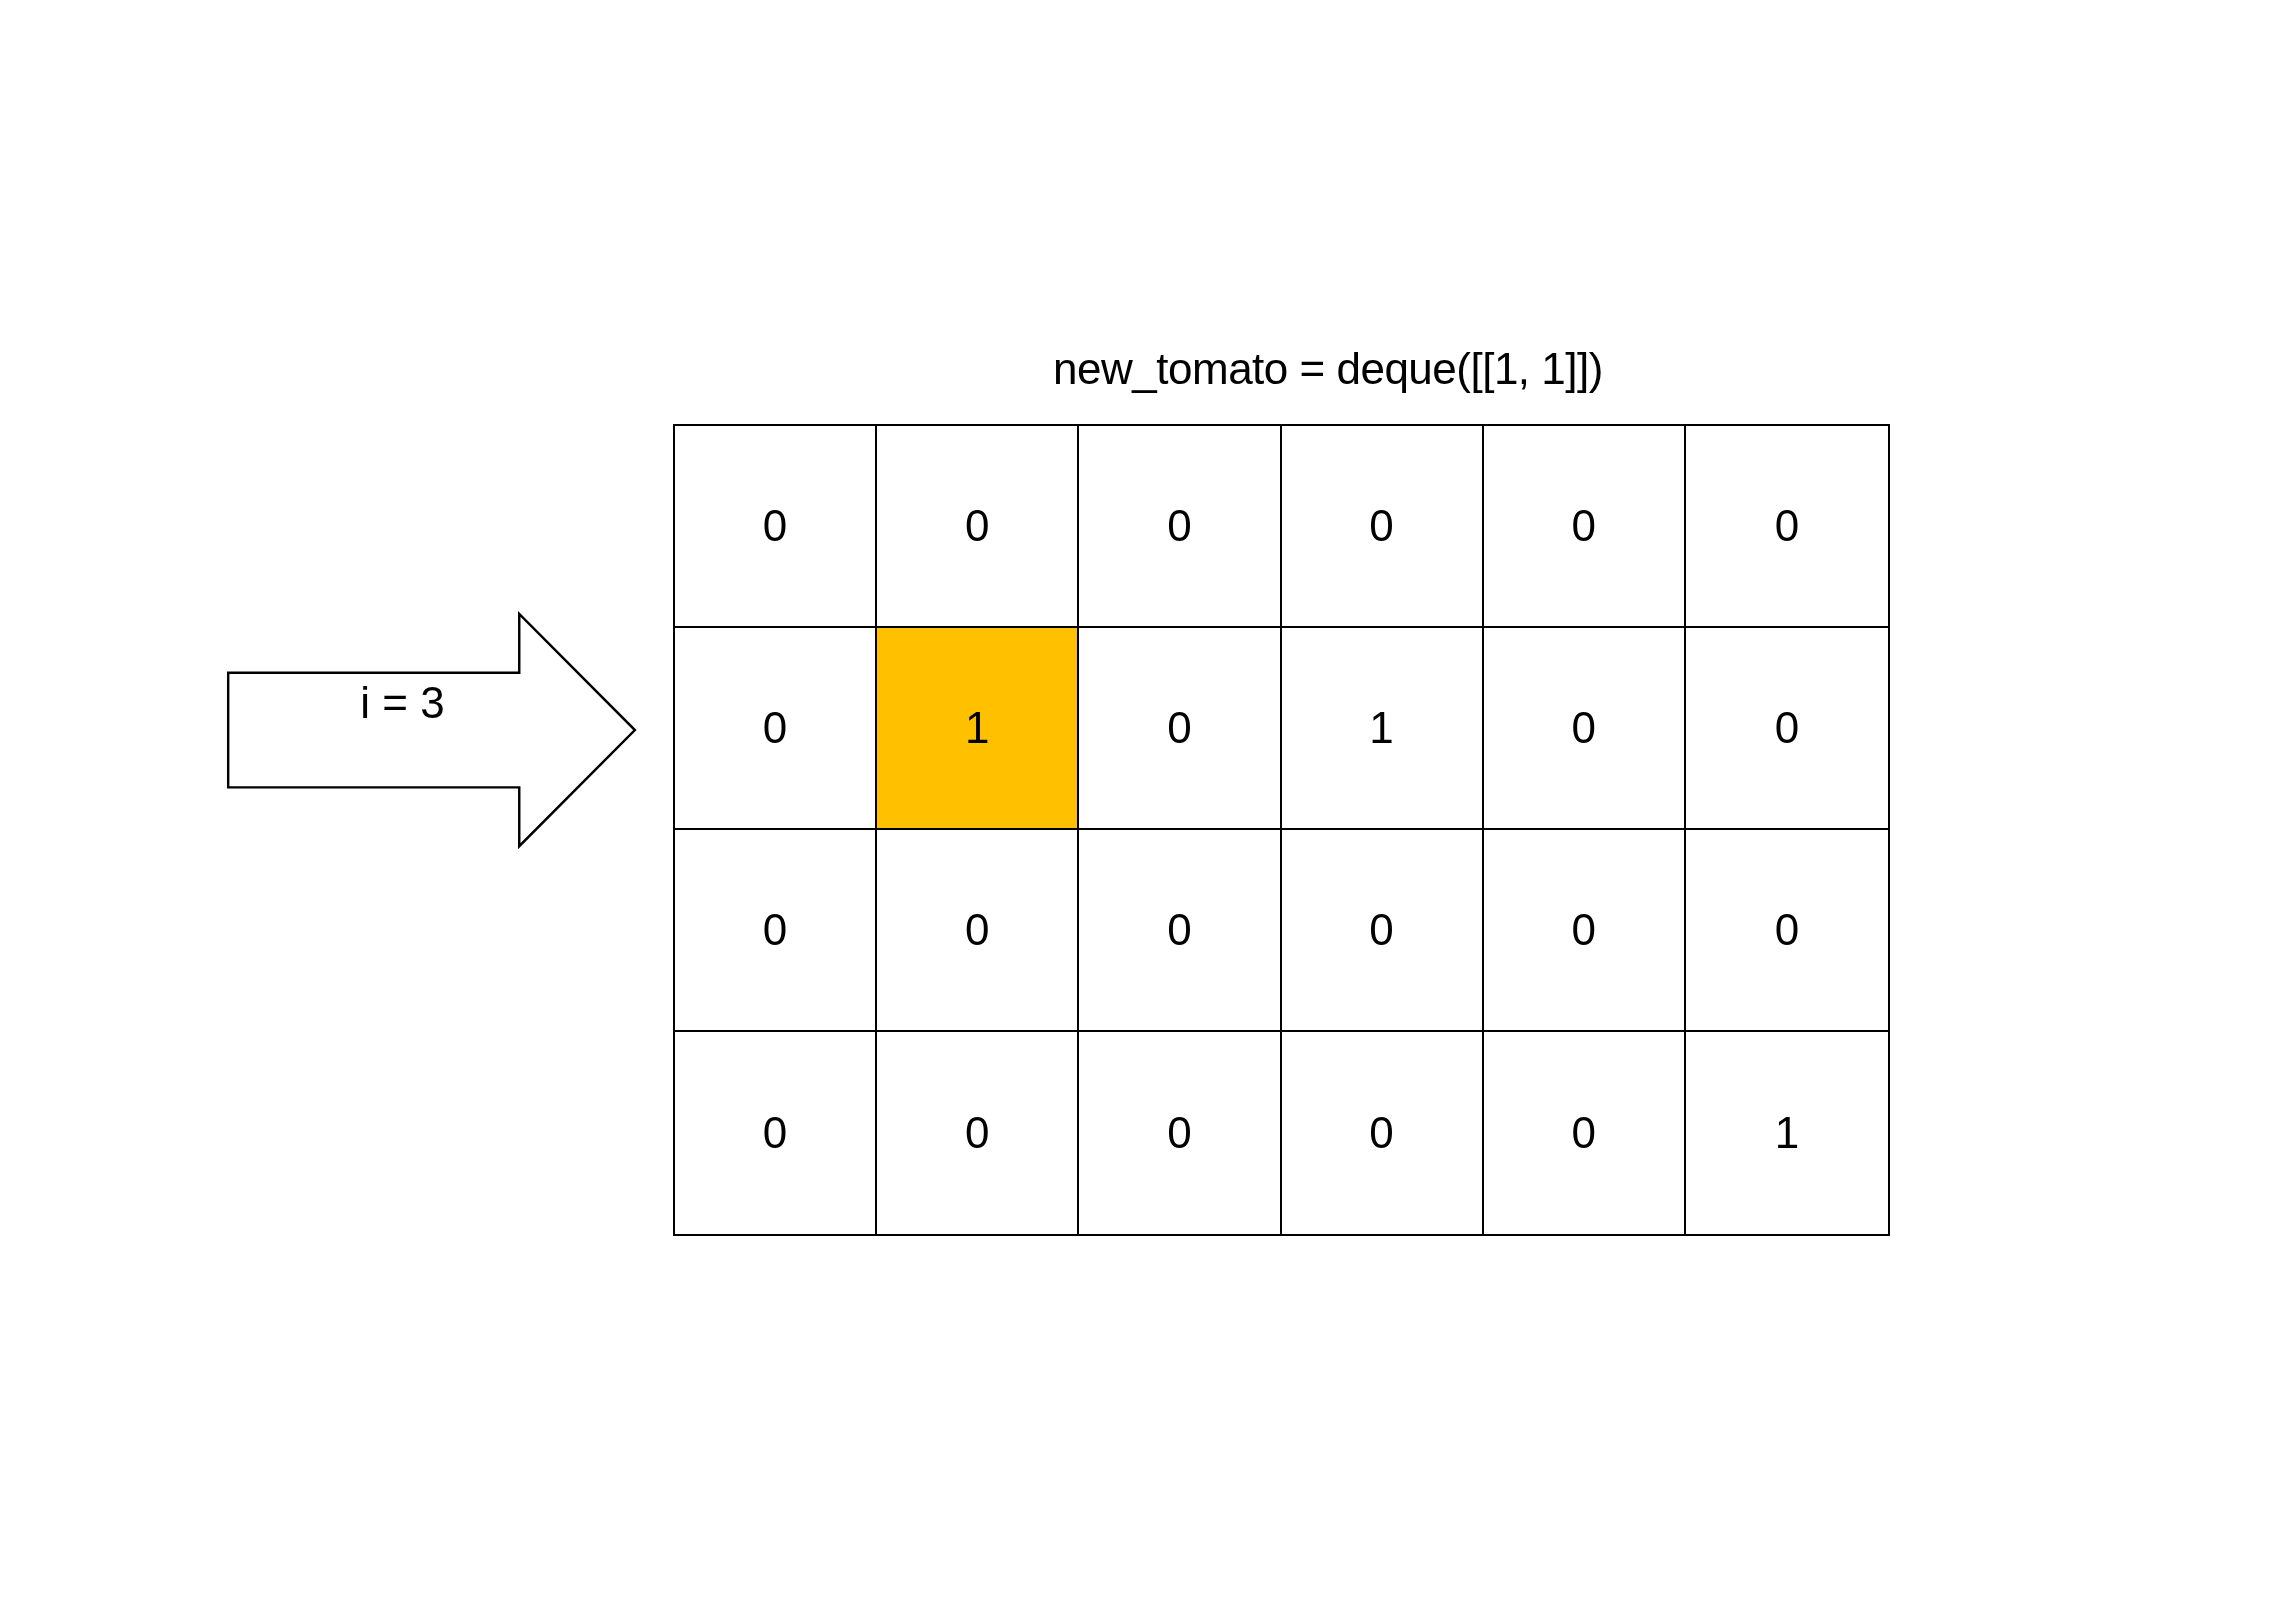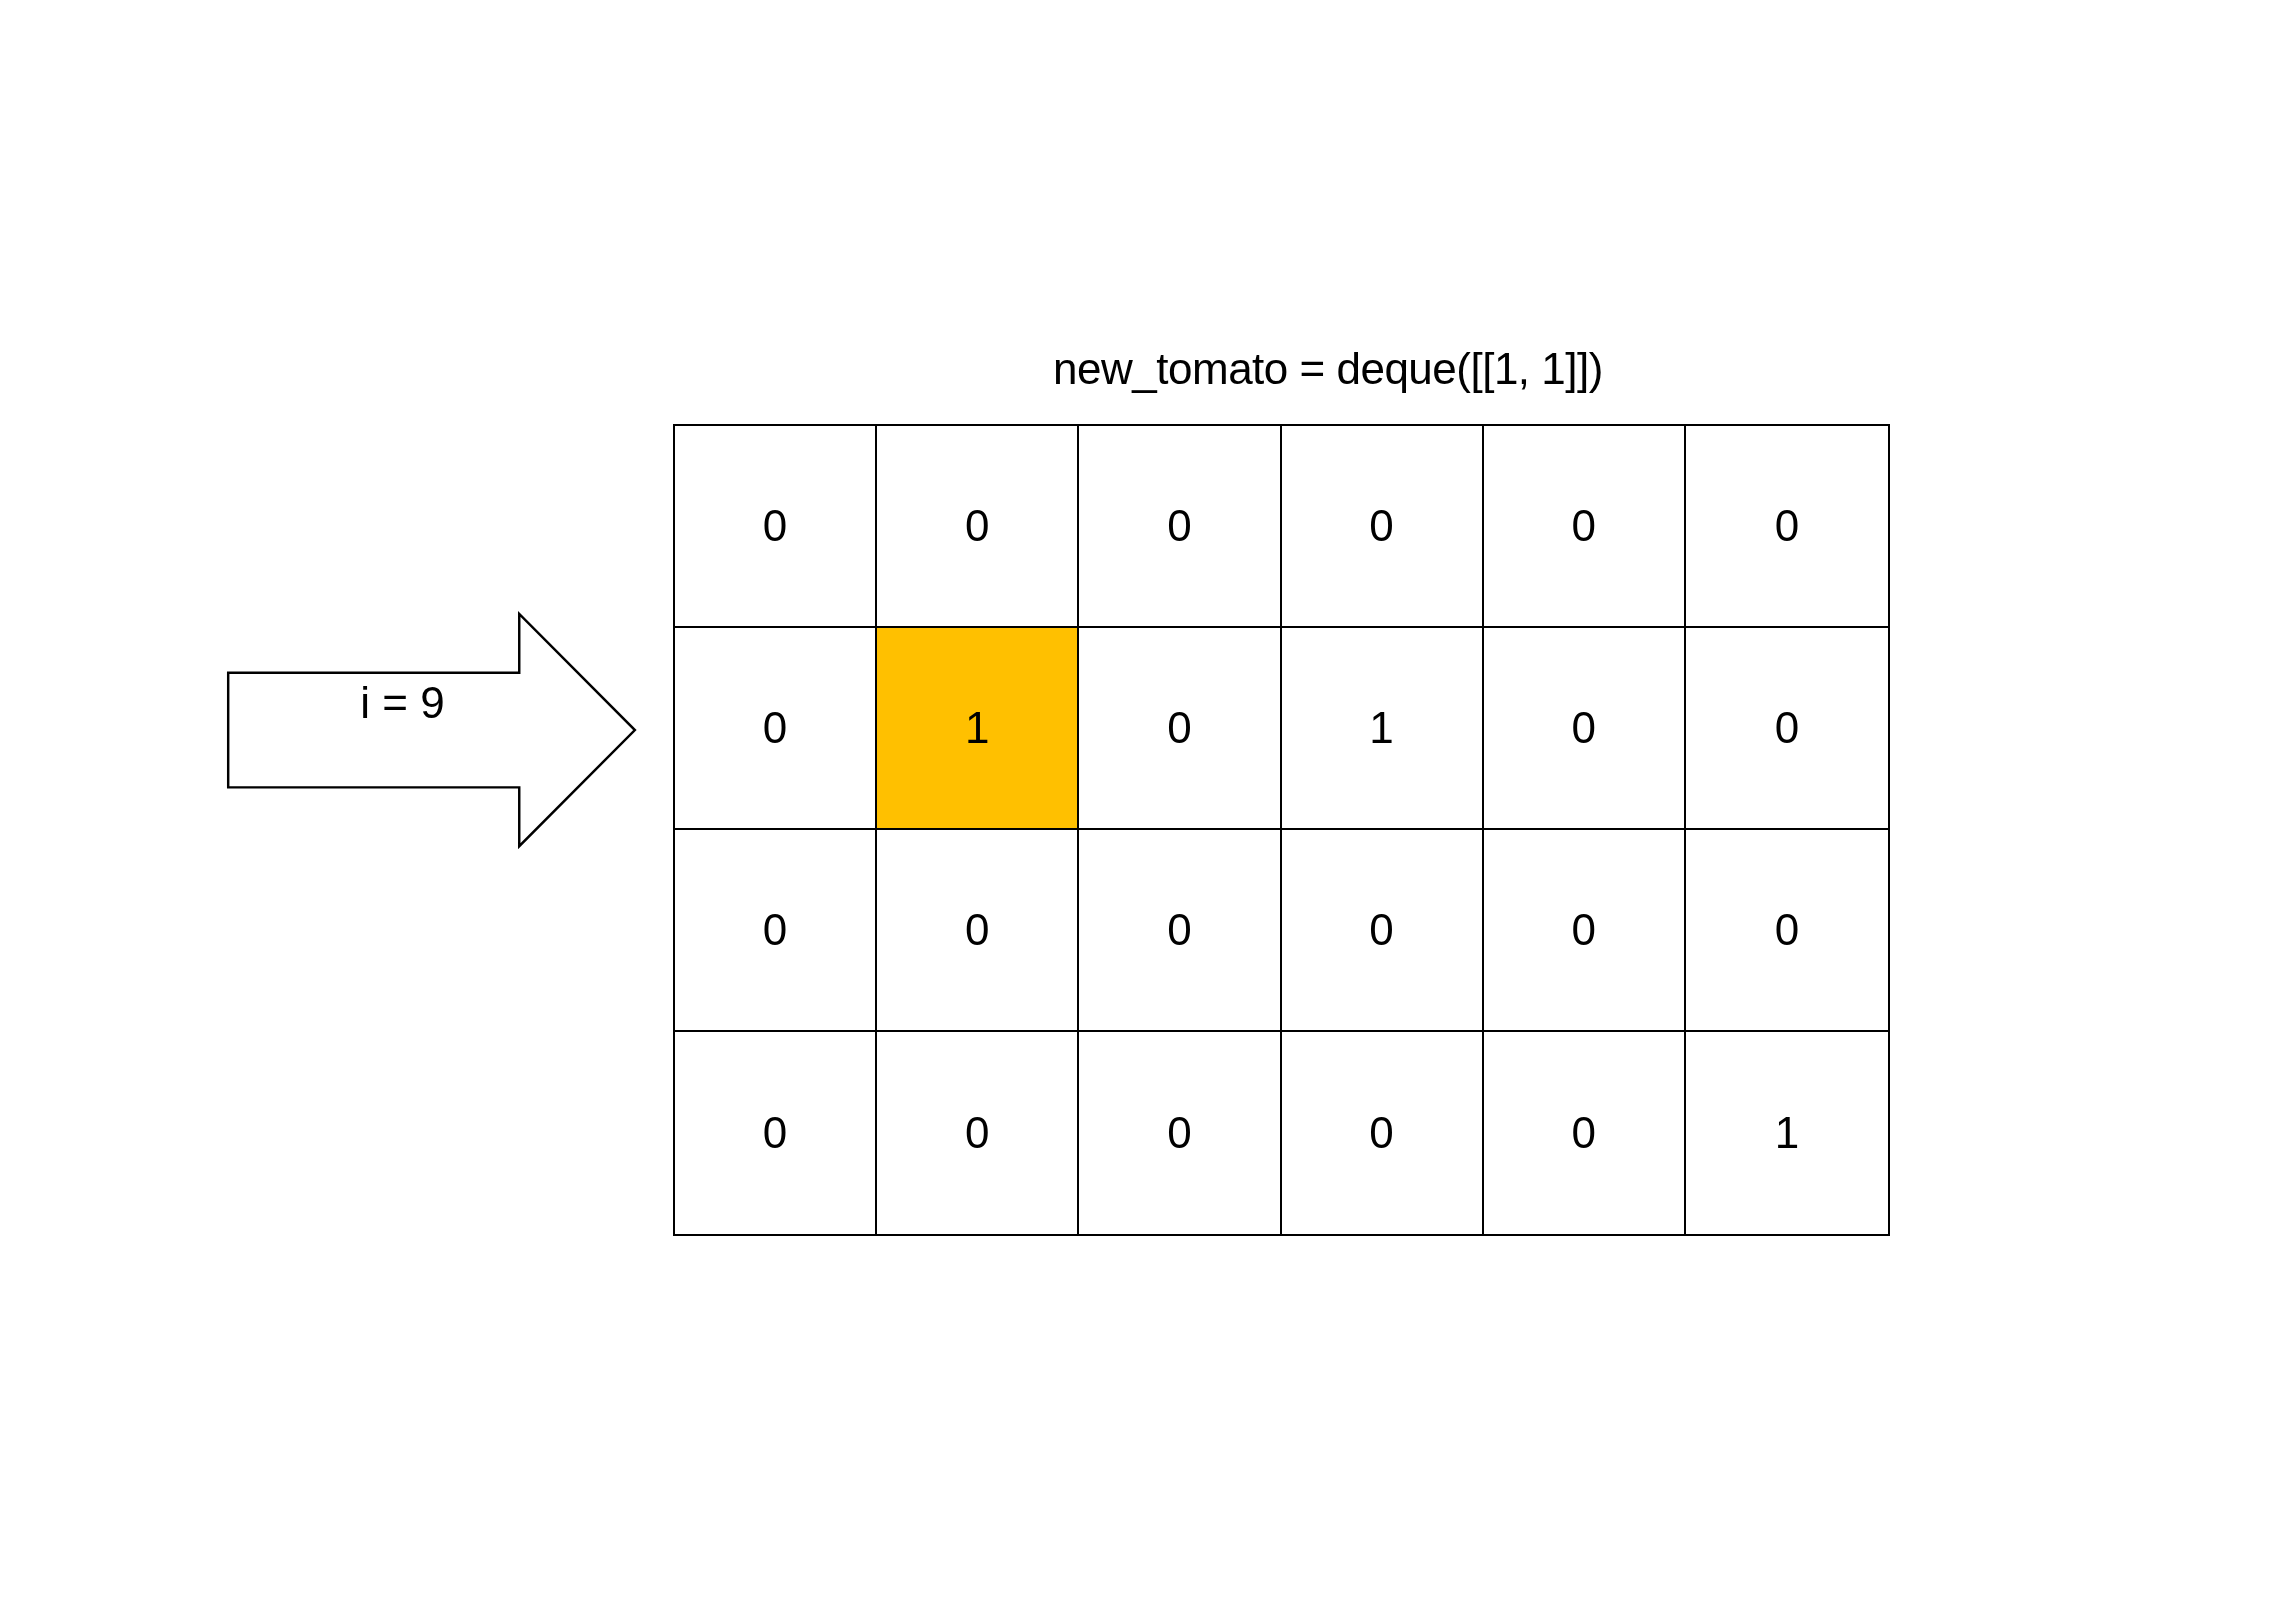--- a/index.html
+++ b/index.html
@@ -59,21 +59,21 @@
 
 <div class="canvas">
 
   <div class="title">new_tomato = deque([[1, 1]])</div>
 
   <svg class="arrow-svg" width="417" height="245" viewBox="0 0 425 250">
     <polygon points="3,64 300,64 300,4 418,122.5 300,241 300,181 3,181" fill="#ffffff" stroke="#000000" stroke-width="2.5" stroke-linejoin="miter"></polygon>
   </svg>
 
   <div class="arrow-label">
-    <div>i = 9</div>
+    <div>i = 3</div>
   </div>
 
   <div class="grid">
       <div class="cell">0</div>
       <div class="cell">0</div>
       <div class="cell">0</div>
       <div class="cell">0</div>
       <div class="cell">0</div>
       <div class="cell">0</div>
       <div class="cell">0</div>

